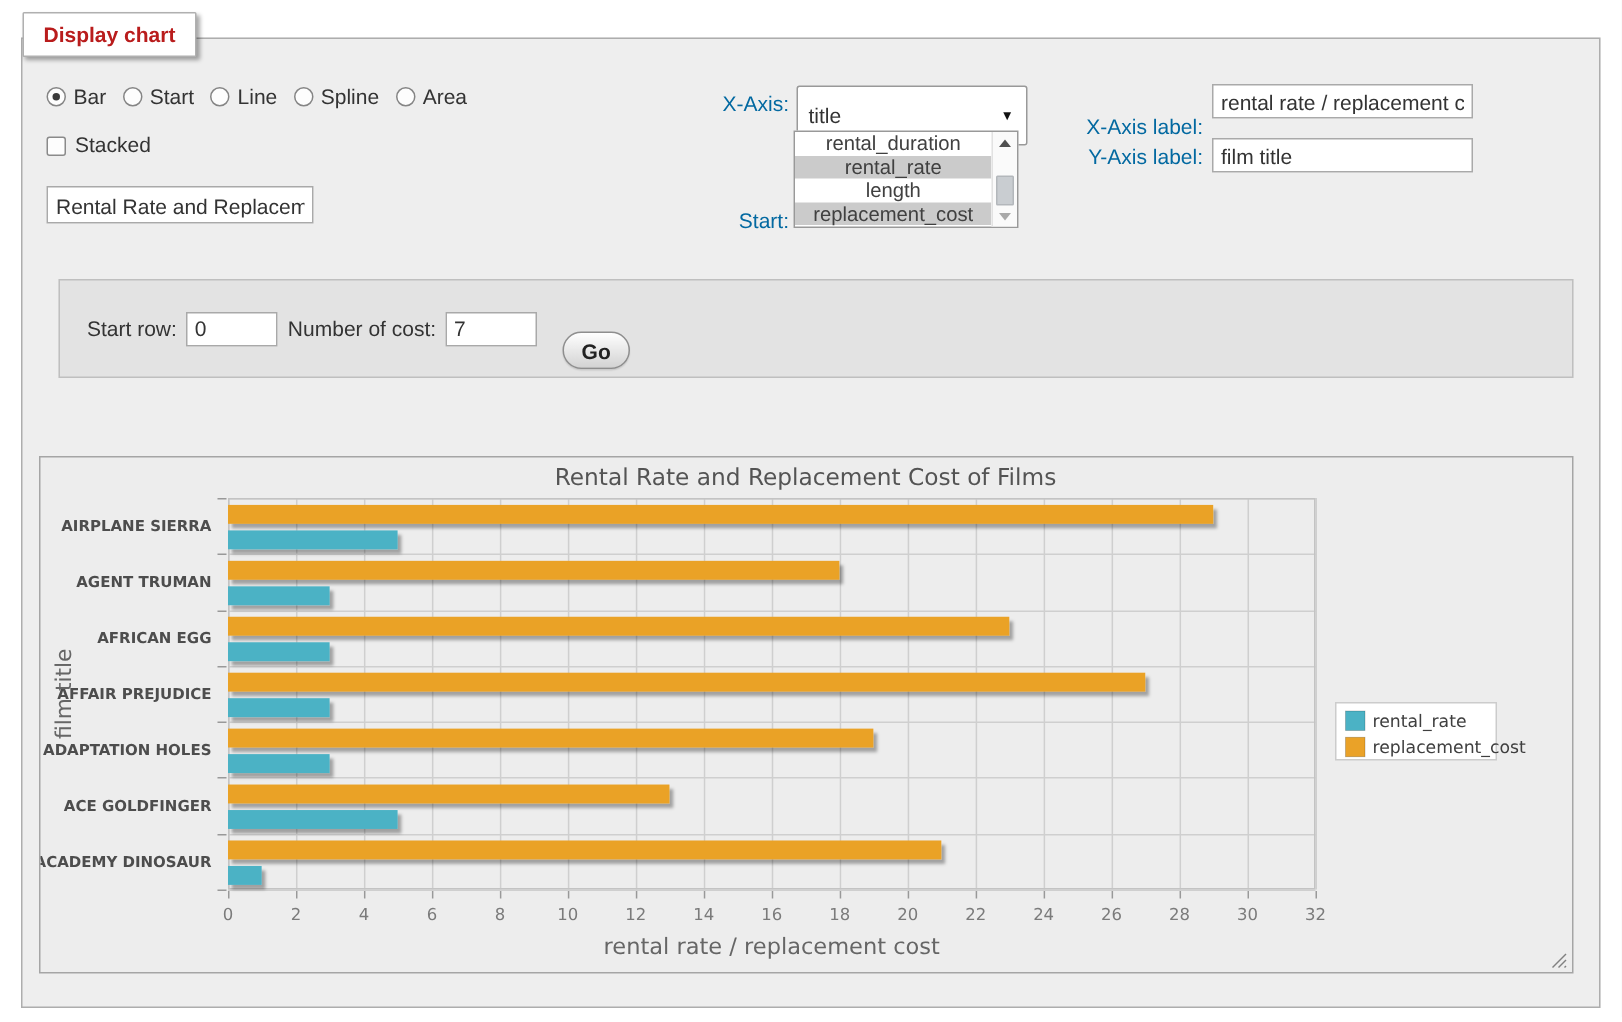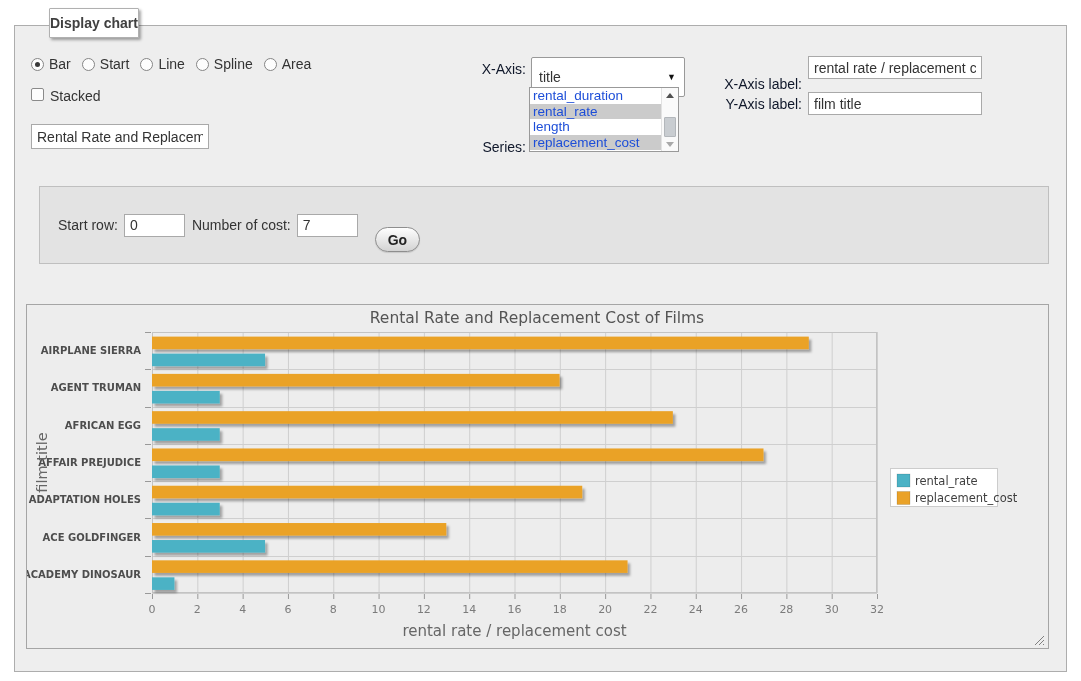--- a/index.html
+++ b/index.html
@@ -2,79 +2,79 @@
 <html><head>
 <meta charset="utf-8">
 <style>
   * { box-sizing: border-box; margin: 0; padding: 0; }
   html,body { width:1081px; height:681px; background:#ffffff;
     font-family:"Liberation Sans", sans-serif; color:#333; overflow:hidden; }
 
   .fieldset { position:absolute; left:14px; top:25px; width:1053px; height:647px;
     background:#eeeeee; border:1px solid #adadad; }
 
-  .panel-legend { position:absolute; left:34px; top:-18px; background:#ffffff;
-    border:1px solid #b0b0b0; padding:6px 0; font-size:14px; font-weight:bold;
-    color:#404040; box-shadow:2px 2px 3px rgba(0,0,0,0.35); border-radius:1px; }
+  .panel-legend { position:absolute; left:0; top:-18px; background:#ffffff;
+    border:1px solid #b0b0b0; padding:6px 13px; font-size:14px; font-weight:bold;
+    color:#b91c1c; box-shadow:2px 2px 3px rgba(0,0,0,0.35); border-radius:1px; }
 
   
   .chart-type-row { position:absolute; left:16px; top:30px; display:flex; gap:11px;
     align-items:center; font-size:14px; }
   .radio-opt { display:flex; align-items:center; gap:5px; cursor:default; }
   .radio { width:13px; height:13px; border:1px solid #858585; border-radius:50%;
     background:#fdfdfd; position:relative; display:inline-block; }
   .radio.checked::after { content:''; position:absolute; left:3px; top:3px; right:3px; bottom:3px;
     background:#3a3a3a; border-radius:50%; }
 
-  .stacked-row { position:absolute; left:16px; top:62px; display:flex; align-items:flex-start;
+  .stacked-row { position:absolute; left:16px; top:62px; display:flex; align-items:flex-end;
     gap:6px; font-size:14px; }
   .checkbox { width:13px; height:13px; border:1px solid #8a8a8a; background:#fdfdfd;
     border-radius:2px; display:inline-block; }
 
   input.text { border:1px solid #a9a9a9; background:#fff; font-family:"Liberation Sans",sans-serif;
     font-size:14px; color:#333; padding:2px 5px; border-radius:0; }
   .title-input { position:absolute; left:16px; top:98px; width:178px; height:25px; }
 
   
-  .lbl { position:absolute; font-size:14px; color:#0f172a; }
+  .lbl { position:absolute; font-size:14px; color:#0369a1; }
   .lbl.ra { text-align:right; }
   .xaxis-lbl { left:395px; top:35px; width:116px; }
   .series-lbl { left:395px; top:113px; width:116px; }
   .xlabel-lbl { left:650px; top:34px; width:137px;margin-top:16px; }
   .ylabel-lbl { left:650px; top:70px; width:137px; }
 
   .select { position:absolute; left:516px; top:31px; width:154px; height:40px; background:#fff;
     border:1px solid #999; border-radius:2px; display:flex; align-items:center;
     padding:0 8px 0 7px; font-size:14px; }
   .select .sel-text { flex:1; }
   .select .arrow { font-size:9px; color:#111; }
 
   .listbox { position:absolute; left:514px; top:61px; width:150px; height:65px;
     background:#fff; border:1px solid #999; display:flex; }
   .opts { flex:1; overflow:hidden; }
-  .opt { font-size:13.5px; line-height:15.6px; padding:0 3px; white-space:nowrap; color:#1d4ed8; }
+  .opt { font-size:13.5px; line-height:15.6px; padding:0 3px; white-space:nowrap; color:#404040;text-align:center; }
   .opt.sel { background:#cbcbcb; }
   .sbar { width:17px; background:#fafafa; border-left:1px solid #e2e2e2; position:relative; }
   .sb-arrow { position:absolute; left:0; width:16px; height:14px; display:flex;
     align-items:center; justify-content:center; }
   .sb-arrow.up { top:0; }
   .sb-arrow.down { bottom:0; }
   .tri-up { width:0; height:0; border-left:4px solid transparent; border-right:4px solid transparent;
     border-bottom:5px solid #505050; }
   .tri-down { width:0; height:0; border-left:4px solid transparent; border-right:4px solid transparent;
     border-top:5px solid #a9a9a9; }
   .sb-thumb { position:absolute; left:2px; top:29px; width:12px; height:20px;
     background:#c9cdd1; border:1px solid #b3b7bb; border-radius:1px; }
 
   .axis-input { position:absolute; width:174px; height:23px; }
   .x-axis-input { left:793px; top:30px; }
   .y-axis-input { left:793px; top:66px; }
 
   
-  .rows-panel { position:absolute; left:24px; top:160px; width:1010px; height:78px;
+  .rows-panel { position:absolute; left:24px; top:160px; width:1010px; height:66px;
     background:#e3e3e3; border:1px solid #bfbfbf; display:flex; align-items:center;
     padding-left:18px; font-size:14px; }
   .rows-panel input.text { width:61px; height:23px; margin-left:6px; }
   .rows-panel .lbl2 { margin-left:7px; }
   .go-btn { margin-left:17px; height:25px; padding:0 12px; border:1px solid #8e8e8e;
     border-radius:13px; background:linear-gradient(#fefefe,#d3d3d3); font-family:"Liberation Sans",sans-serif;
     font-size:14px; font-weight:bold; color:#222; box-shadow:0 1px 1px rgba(0,0,0,0.12);margin-top:29px; }
 
   
   .chart-box { position:absolute; left:11px; top:278px; width:1023px; height:345px;
@@ -116,21 +116,21 @@
   </div>
 
   <input class="text title-input" value="Rental Rate and Replacement Cost of Films" style="">
 
   <div class="lbl ra xaxis-lbl">X-Axis:</div>
   <div class="select">
     <span class="sel-text">title</span>
     <span class="arrow">▼</span>
   </div>
 
-  <div class="lbl ra series-lbl">Series:</div>
+  <div class="lbl ra series-lbl">Start:</div>
   <div class="listbox">
     <div class="opts" id="series-opts">
         <div class="opt">rental_duration</div>
         <div class="opt sel">rental_rate</div>
         <div class="opt">length</div>
         <div class="opt sel">replacement_cost</div>
       </div>
     <div class="sbar">
       <div class="sb-arrow up">
           <span class="tri-up"></span>

